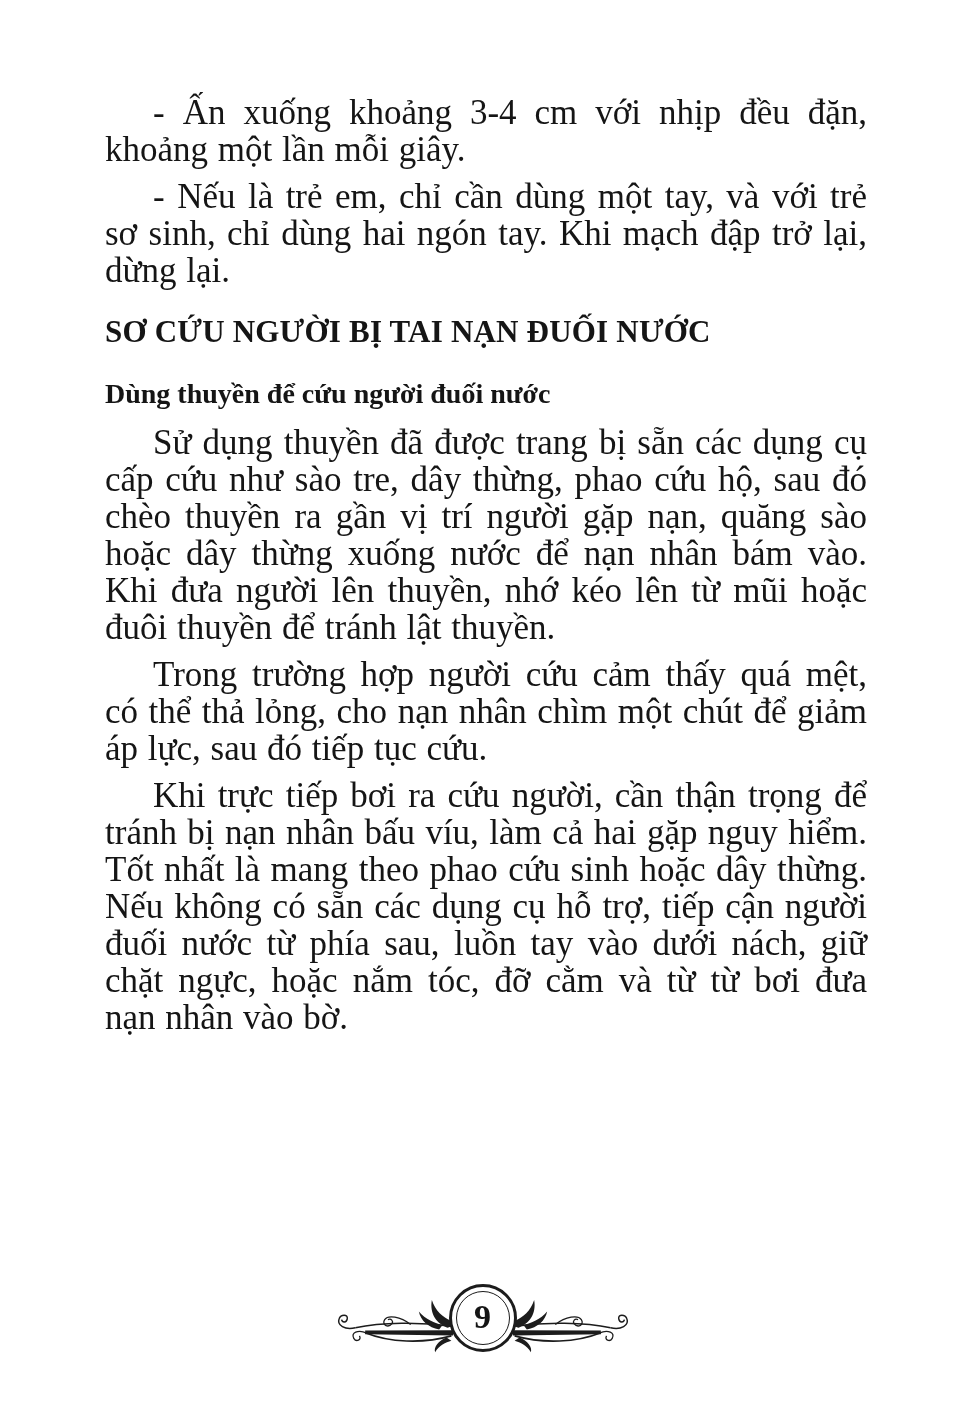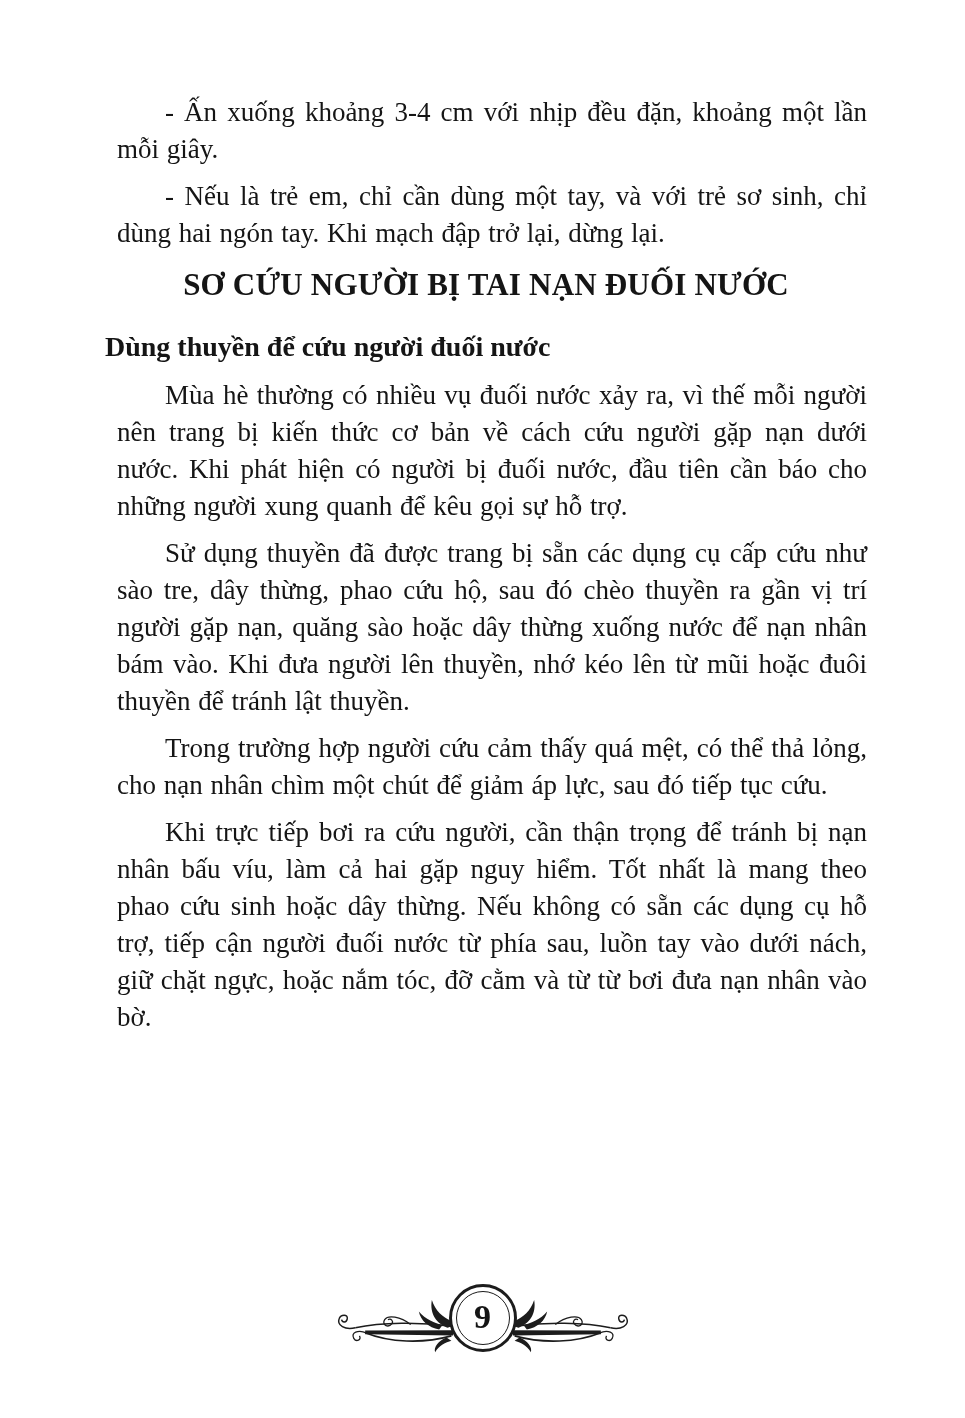--- a/index.html
+++ b/index.html
@@ -12,33 +12,33 @@
     width: 965px;
     height: 1418px;
     background: #ffffff;
     color: #151515;
     font-family: "Liberation Serif", "DejaVu Serif", serif;
     padding: 94px 98px 0 105px;
     box-sizing: border-box;
     overflow: hidden;
   }
   .body-par {
-    font-size: 27px;
+    font-size: 35px;
     line-height: 37px;
     text-align: justify;
     text-indent: 48px;
-    margin: 0 0 10px 12px;
+    margin: 0 0 10px 0;
     word-spacing: 1px;
   }
   .section-title {
     font-size: 31px;
     font-weight: bold;
-    text-align: center;
+    text-align: left;
     line-height: 38px;
-    margin: 14px 0 24px 0;
+    margin: 24px 0 24px 0;
     letter-spacing: 0.2px;
   }
   .sub-heading {
     font-size: 28px;
     font-weight: bold;
     line-height: 37px;
     text-align: left;
     margin: 16px 0 12px 0;
   }
   .footer-ornament {
@@ -90,21 +90,20 @@
 <body>
 
 <div class="page">
 
   <p class="body-par">- Ấn xuống khoảng 3-4 cm với nhịp đều đặn, khoảng một lần mỗi giây.</p>
   <p class="body-par">- Nếu là trẻ em, chỉ cần dùng một tay, và với trẻ sơ sinh, chỉ dùng hai ngón tay. Khi mạch đập trở lại, dừng lại.</p>
 
   <div class="section-title">SƠ CỨU NGƯỜI BỊ TAI NẠN ĐUỐI NƯỚC</div>
 
   <div class="sub-heading" style="margin-top:16px;">Dùng thuyền để cứu người đuối nước</div>
-  <p class="body-par">Mùa hè thường có nhiều vụ đuối nước xảy ra, vì thế mỗi người nên trang bị kiến thức cơ bản về cách cứu người gặp nạn dưới nước. Khi phát hiện có người bị đuối nước, đầu tiên cần báo cho những người xung quanh để kêu gọi sự hỗ trợ.</p>
   <p class="body-par">Sử dụng thuyền đã được trang bị sẵn các dụng cụ cấp cứu như sào tre, dây thừng, phao cứu hộ, sau đó chèo thuyền ra gần vị trí người gặp nạn, quăng sào hoặc dây thừng xuống nước để nạn nhân bám vào. Khi đưa người lên thuyền, nhớ kéo lên từ mũi hoặc đuôi thuyền để tránh lật thuyền.</p>
 
   <p class="body-par">Trong trường hợp người cứu cảm thấy quá mệt, có thể thả lỏng, cho nạn nhân chìm một chút để giảm áp lực, sau đó tiếp tục cứu.</p>
   <p class="body-par">Khi trực tiếp bơi ra cứu người, cần thận trọng để tránh bị nạn nhân bấu víu, làm cả hai gặp nguy hiểm. Tốt nhất là mang theo phao cứu sinh hoặc dây thừng. Nếu không có sẵn các dụng cụ hỗ trợ, tiếp cận người đuối nước từ phía sau, luồn tay vào dưới nách, giữ chặt ngực, hoặc nắm tóc, đỡ cằm và từ từ bơi đưa nạn nhân vào bờ.</p>
 
 
   <div class="footer-ornament">
 
     <svg class="flourish left" width="122" height="84" viewBox="0 0 150 84" fill="none" xmlns="http://www.w3.org/2000/svg">
 

